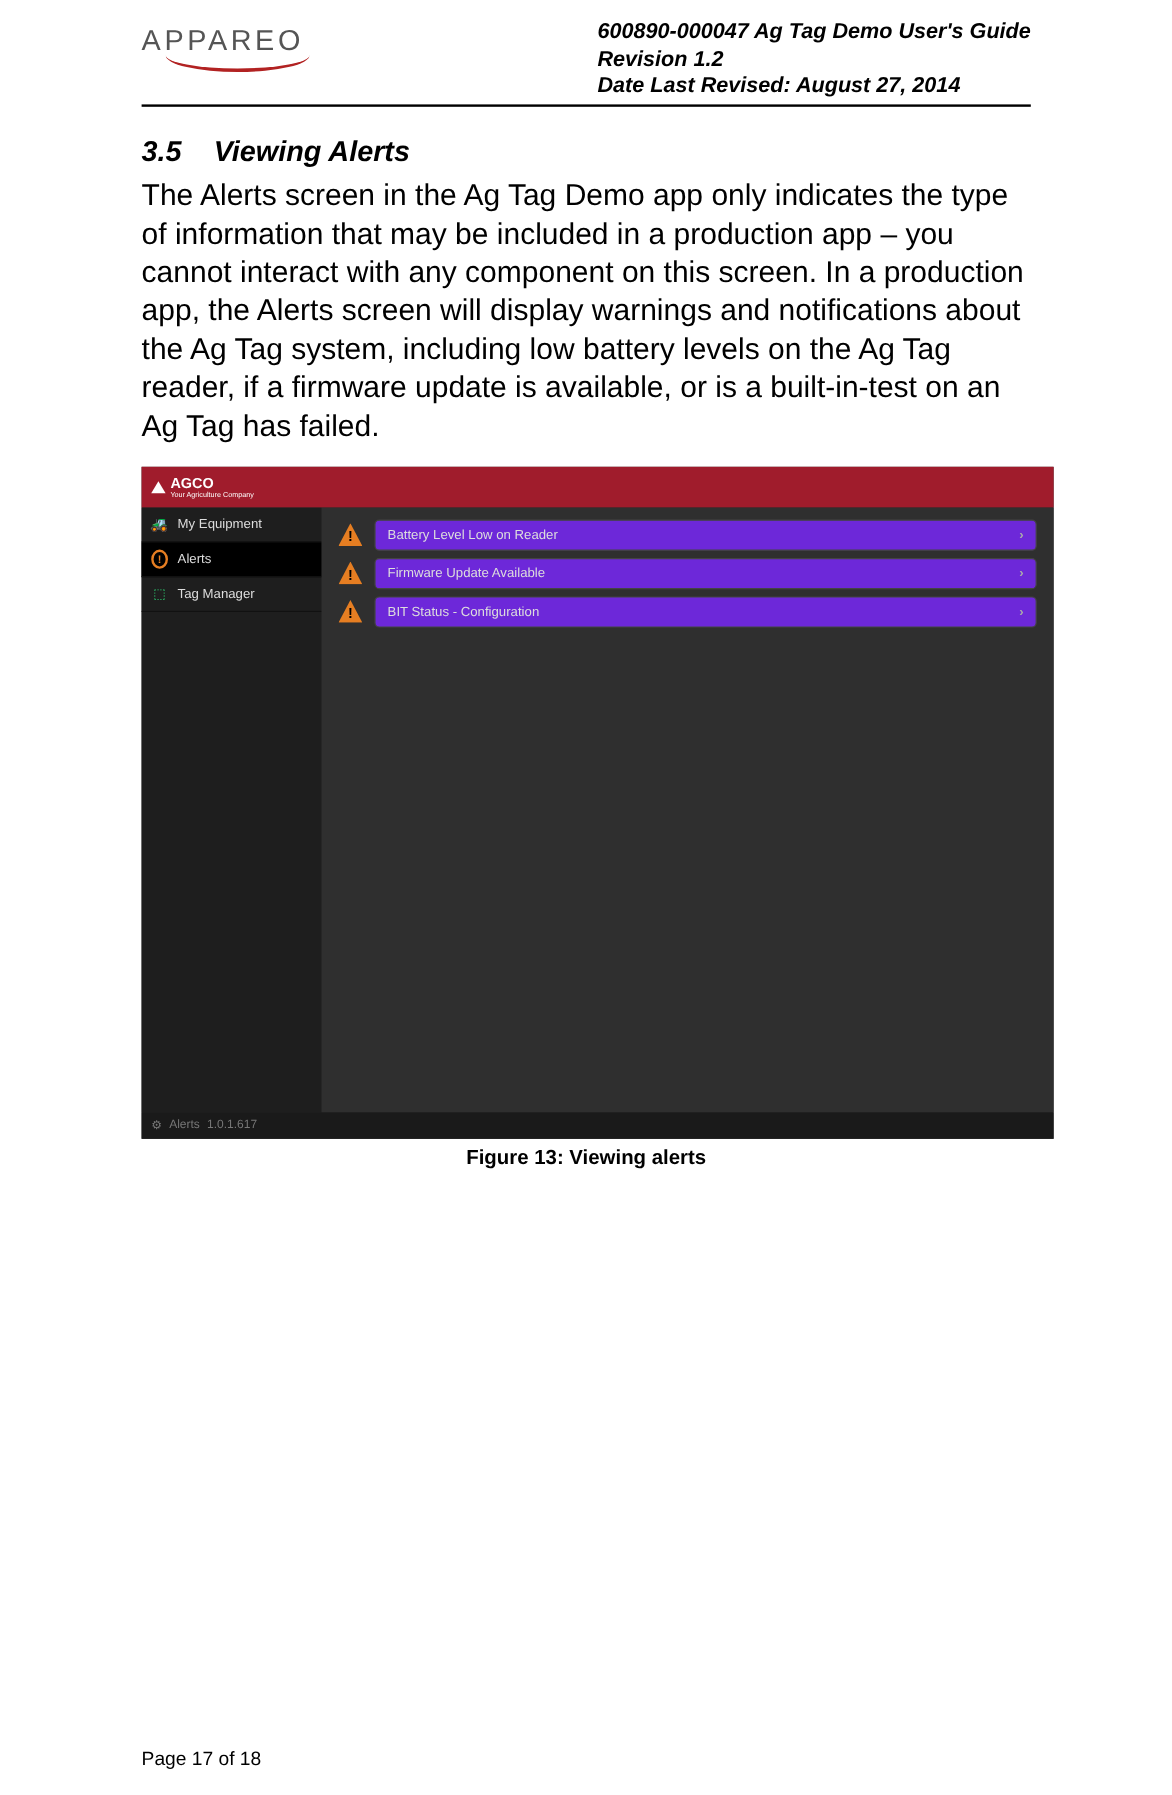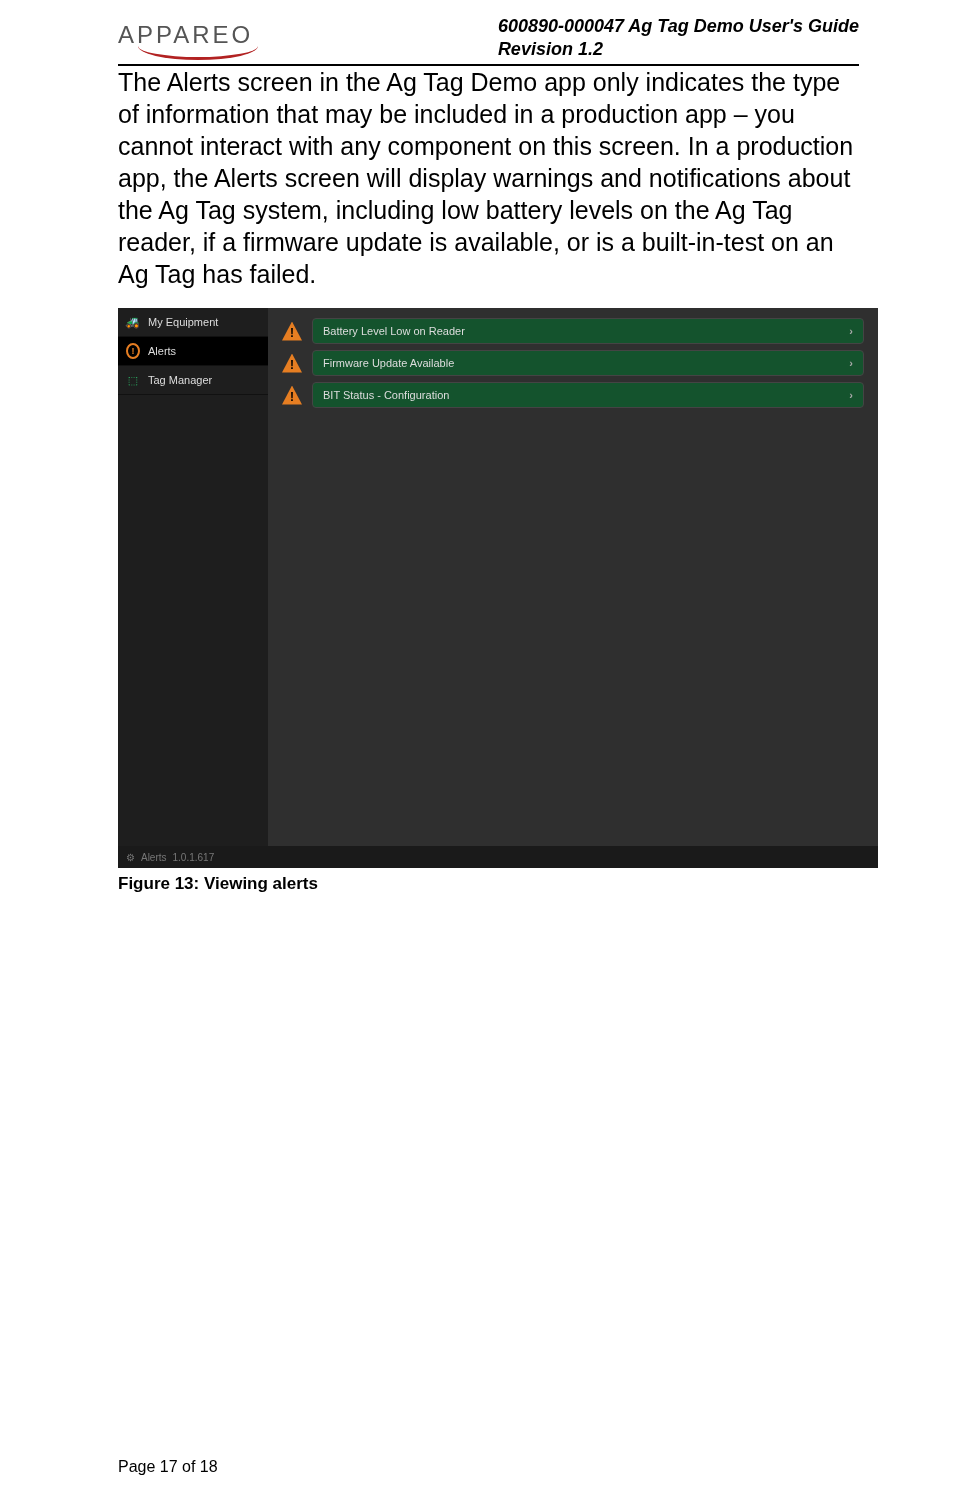--- a/index.html
+++ b/index.html
@@ -141,21 +141,21 @@
   .warn-tri {
     width: 20px; height: 18px;
     background: #e67e22;
     clip-path: polygon(50% 0, 100% 100%, 0 100%);
     display: flex; align-items: flex-end; justify-content: center;
     color: #000; font-weight: bold; font-size: 12px;
     padding-bottom: 1px;
   }
   .alert-pill {
     flex: 1;
-    background: #14532d;
+    background: #6d28d9;
     border: 1px solid #444;
     border-radius: 4px;
     height: 24px;
     display: flex;
     align-items: center;
     justify-content: space-between;
     padding: 0 10px;
     font-size: 11px;
     color: #ddd;
   }
@@ -172,20 +172,21 @@
     gap: 6px;
     color: #777;
     font-size: 10px;
     justify-content: space-between;
   }
   .footer-left {
     display: flex; align-items: center; gap: 6px;
   }
   .gear { color: #777; }
   .caption {
+    text-align: center;
     font-weight: bold;
     font-size: 17px;
     margin-top: 6px;
   }
   .page-number {
     position: absolute;
     bottom: 20px;
     left: 30px;
     font-size: 16px;
     margin-top: 24px;
@@ -196,27 +197,41 @@
 
 <div class="page">
   <div class="header-row">
     <div class="logo">
       <span>APPAREO</span>
       <div class="arc"></div>
     </div>
     <div class="header-text">
       <div>600890-000047 Ag Tag Demo User's Guide</div>
       <div>Revision 1.2</div>
+      <div>Date Last Revised: August 27, 2014</div>
     </div>
   </div>
 
+  <div class="section-heading">
+    <span>3.5</span>&nbsp;&nbsp;&nbsp;
+    <span>Viewing Alerts</span>
+  </div>
 
   <div class="body-text">The Alerts screen in the Ag Tag Demo app only indicates the type of information that may be included in a production app – you cannot interact with any component on this screen. In a production app, the Alerts screen will display warnings and notifications about the Ag Tag system, including low battery levels on the Ag Tag reader, if a firmware update is available, or is a built-in-test on an Ag Tag has failed.</div>
 
   <div class="screenshot">
+    <div class="app-header">
+      <div class="agco-logo">
+        <span class="agco-tri"></span>
+        <span>
+          <span>AGCO</span>
+          <span class="agco-sub">Your Agriculture Company</span>
+        </span>
+      </div>
+    </div>
     <div class="app-body">
       <div class="sidebar">
         <div class="sidebar-item">
           <span class="dot icon-tractor">🚜</span>
           <span>My Equipment</span>
         </div>
         <div class="sidebar-item active">
           <span class="dot">
               <span class="icon-alert-o">!</span>
             </span>

